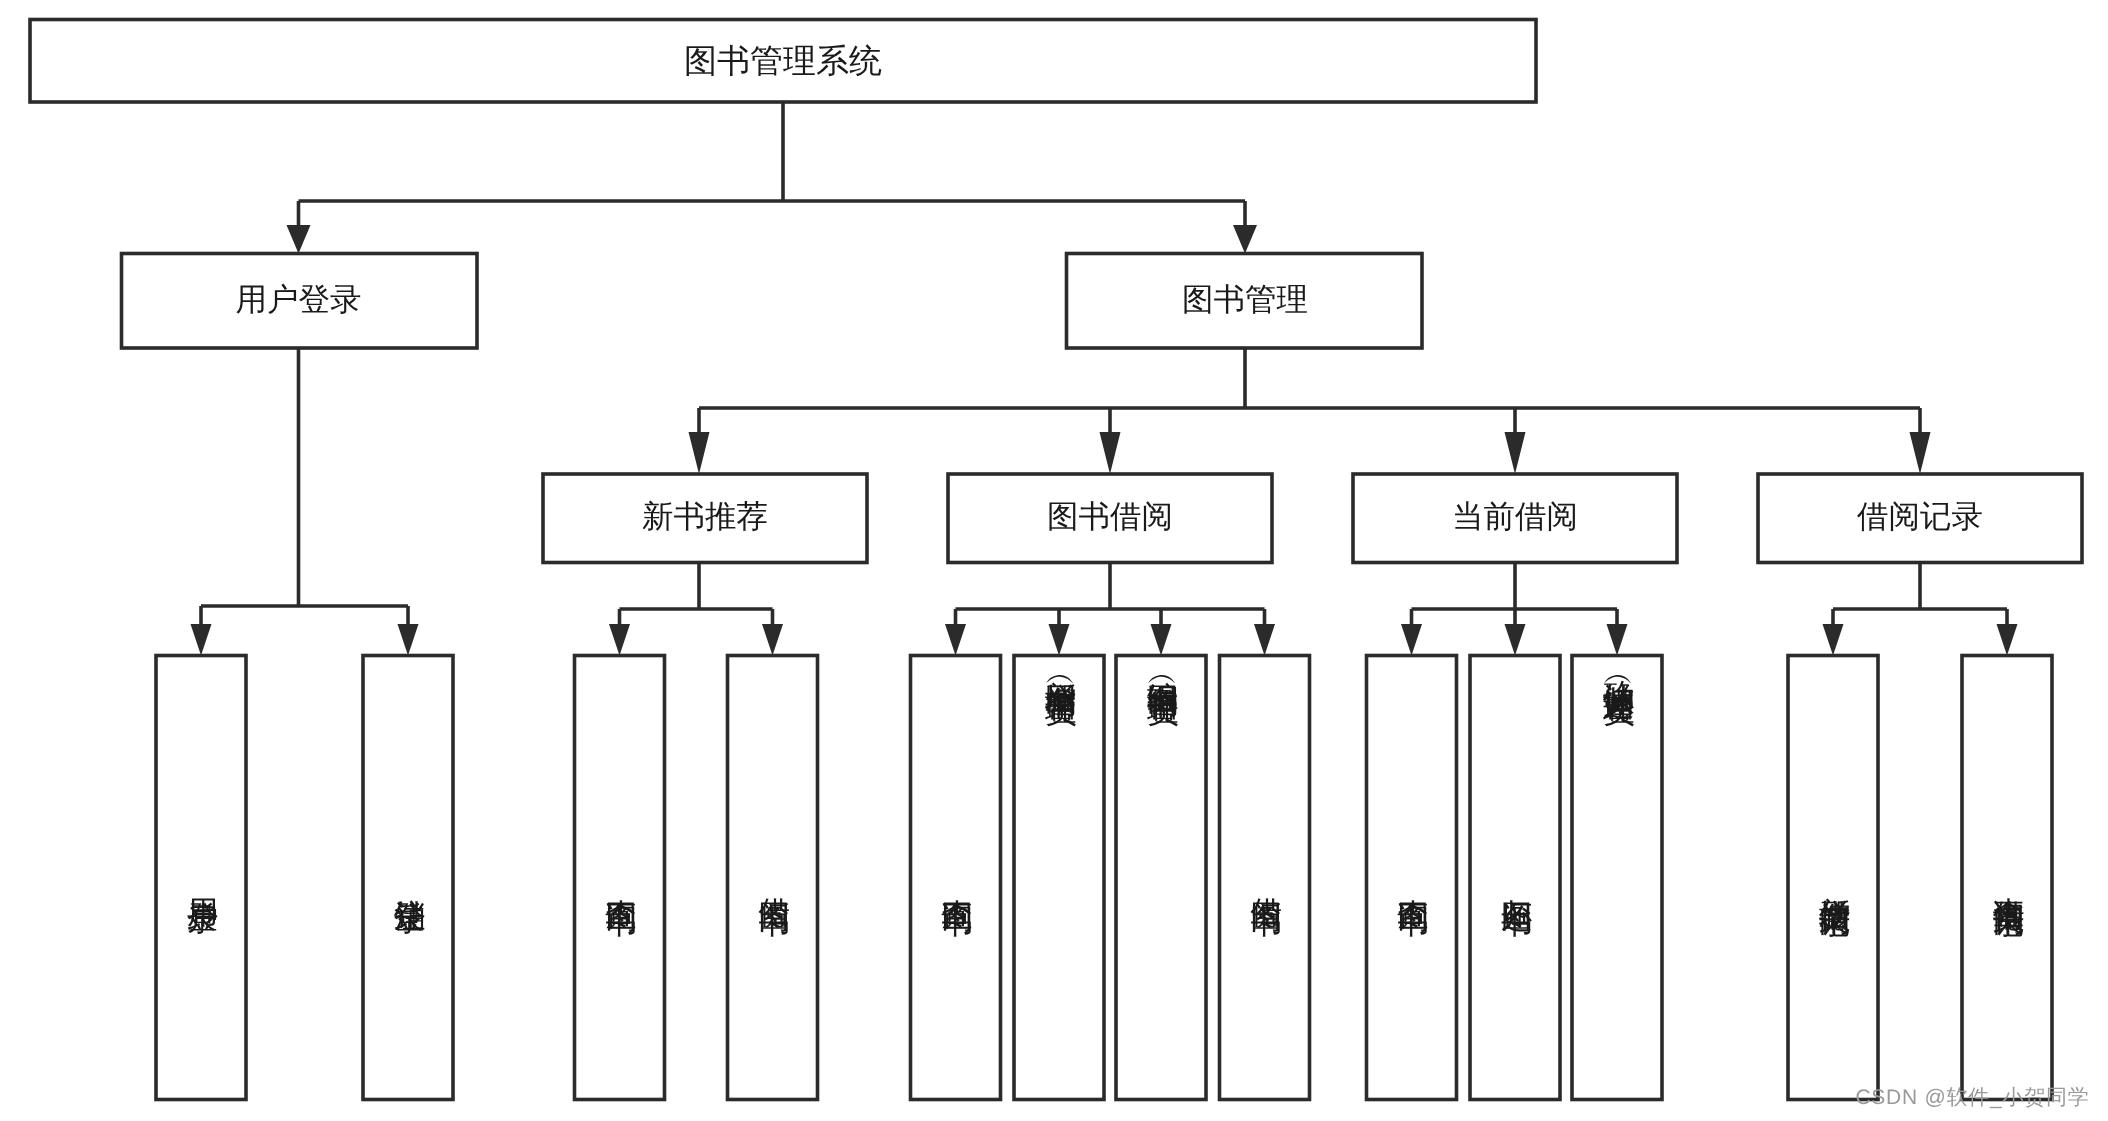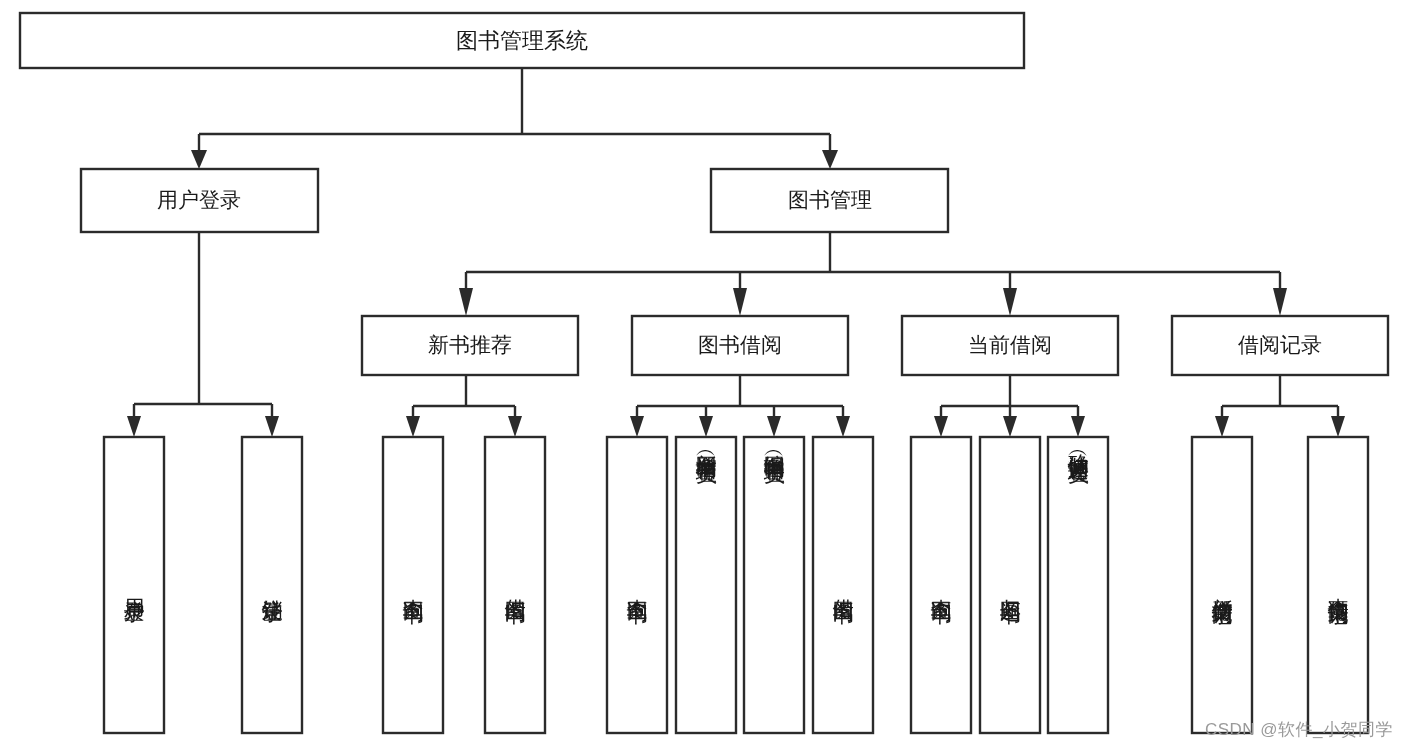--- a/index.html
+++ b/index.html
@@ -70,21 +70,21 @@
     line-height: 1.06;
     letter-spacing: 1.5px;
     color: #1a1a1a;
     white-space: nowrap;
   }
   .watermark {
     position: absolute;
     right: 12px;
     bottom: 6px;
     font-family: "Liberation Sans", "DejaVu Sans", sans-serif;
-    font-size: 17px;
+    font-size: 14px;
     color: #9a9a9a;
     letter-spacing: 0.5px;
     white-space: nowrap;
   }
 </style>
 </head>
 <body>
 
 <div id="diagram-root">
 

